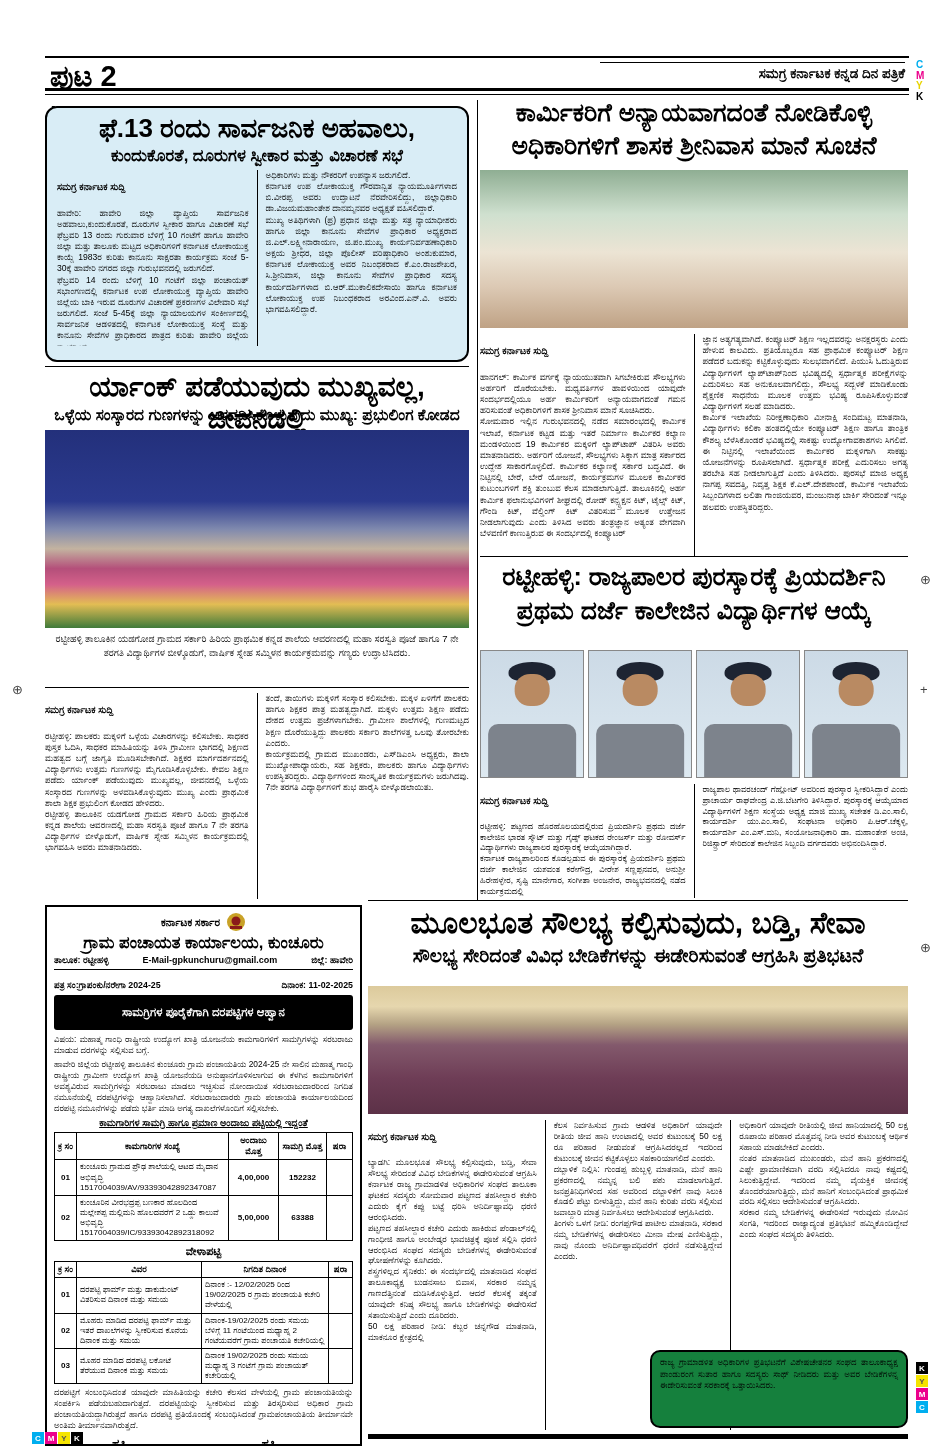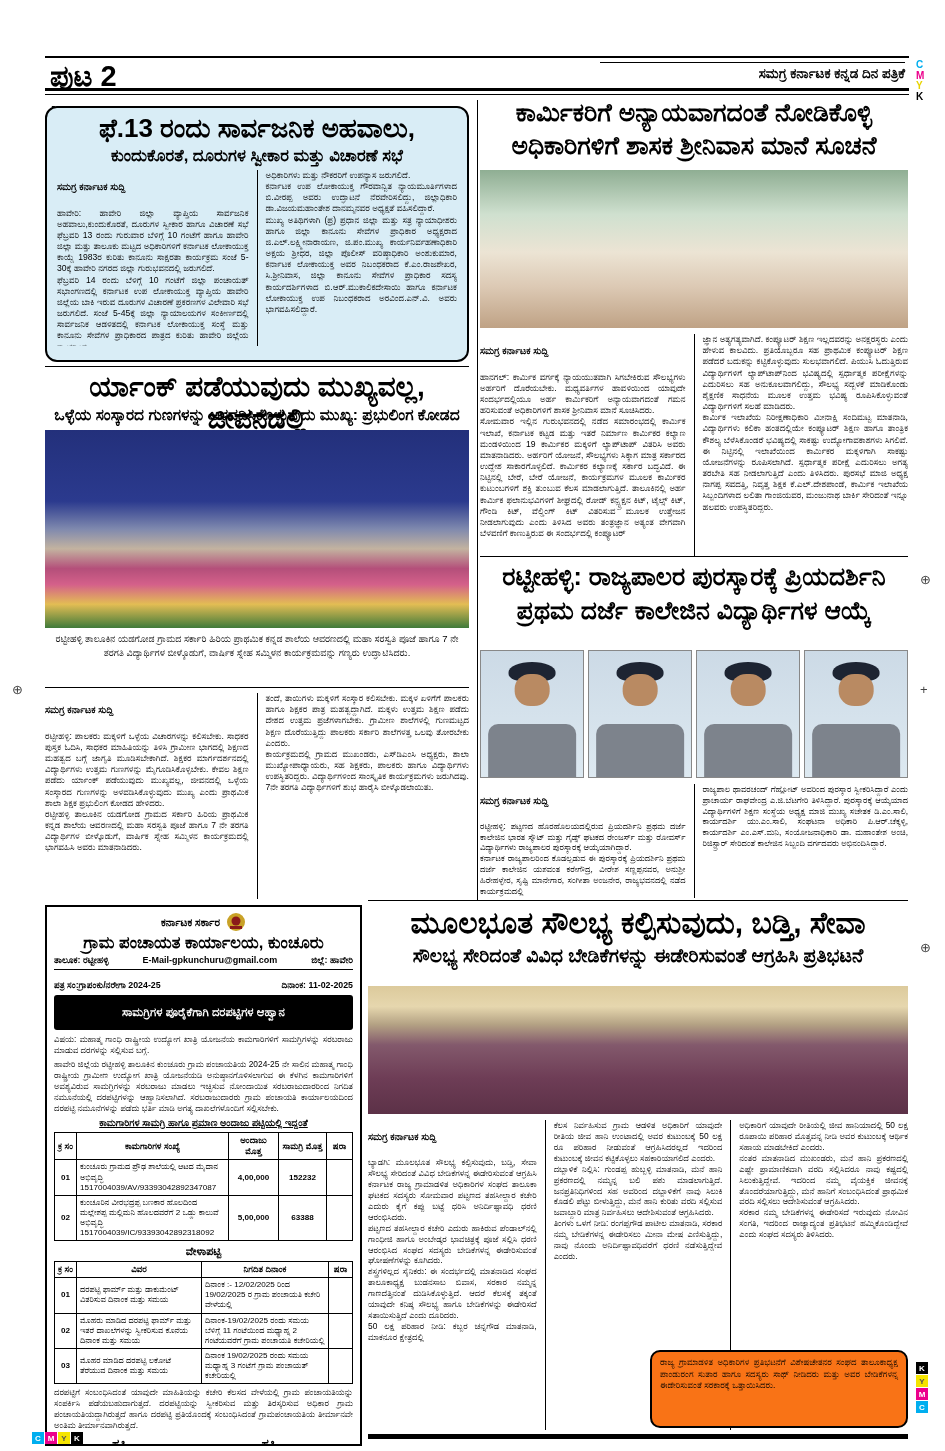--- a/index.html
+++ b/index.html
@@ -53,21 +53,21 @@
   .notice .t-title { text-align:center; font-weight:bold; text-decoration:underline; font-size:9.5px; margin-top:4px; }
   .notice table { width:100%; border-collapse:collapse; margin-top:3px; }
   .notice th, .notice td { border:1px solid #000; padding:2px 3px; vertical-align:middle; }
   .notice th { font-size:8.6px; text-align:center; }
   .notice td { font-size:8.1px; text-align:left; line-height:1.25;margin-left:6px; }
   .notice td.c { text-align:center; font-weight:bold; }
   .notice .sched { text-align:center; font-weight:bold; font-size:11px; margin-top:4px; }
   .notice .signs { display:flex; justify-content:space-around; text-align:center; font-weight:bold; font-size:14px; line-height:1.5; margin-top:3px; }
 
   .highlight-box {
-    background:#f97316; border:2px solid #000; border-radius:10px;
+    background:#15803d; border:2px solid #000; border-radius:10px;
     padding:5px 8px; font-size:8.6px; line-height:1.35; text-align:justify;
   }
   .regmark { font-size:13px; color:#444; }
   .sq { width:12px; height:12px; font-size:8px; font-weight:bold; color:#fff;
         display:flex; align-items:center; justify-content:center; }
 </style>
 </head>
 <body>
 
 <div class="page">

